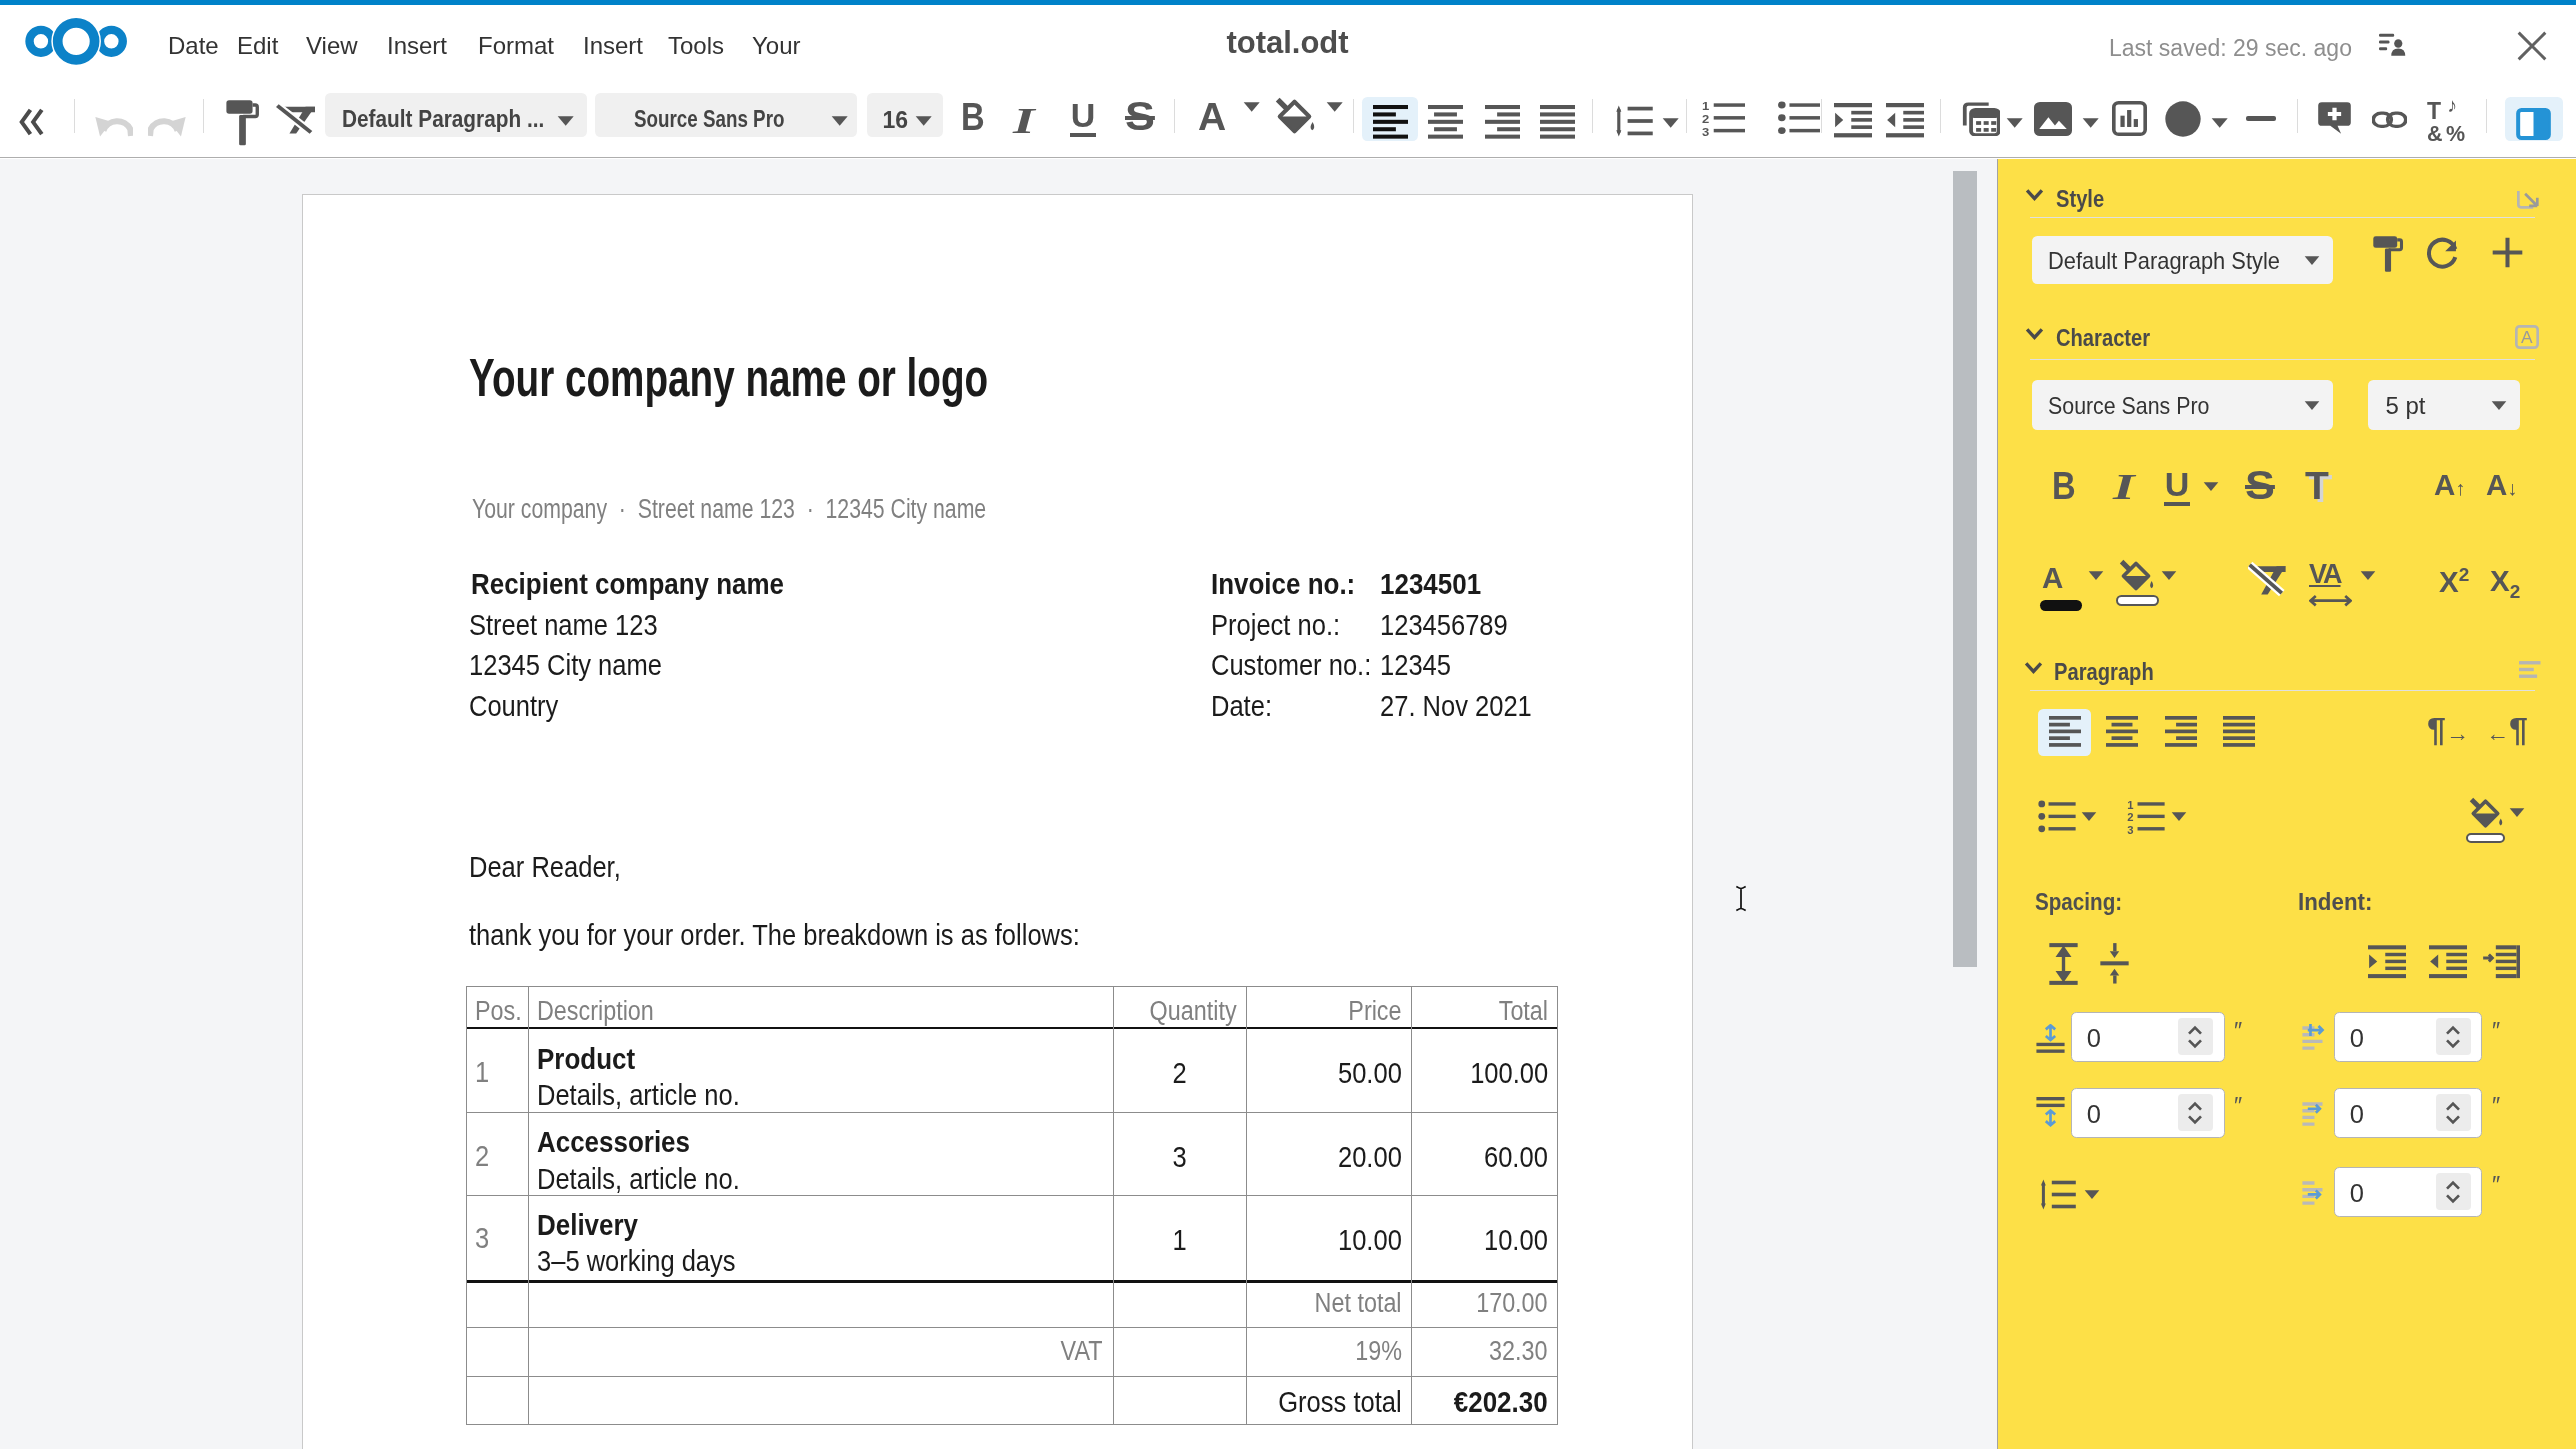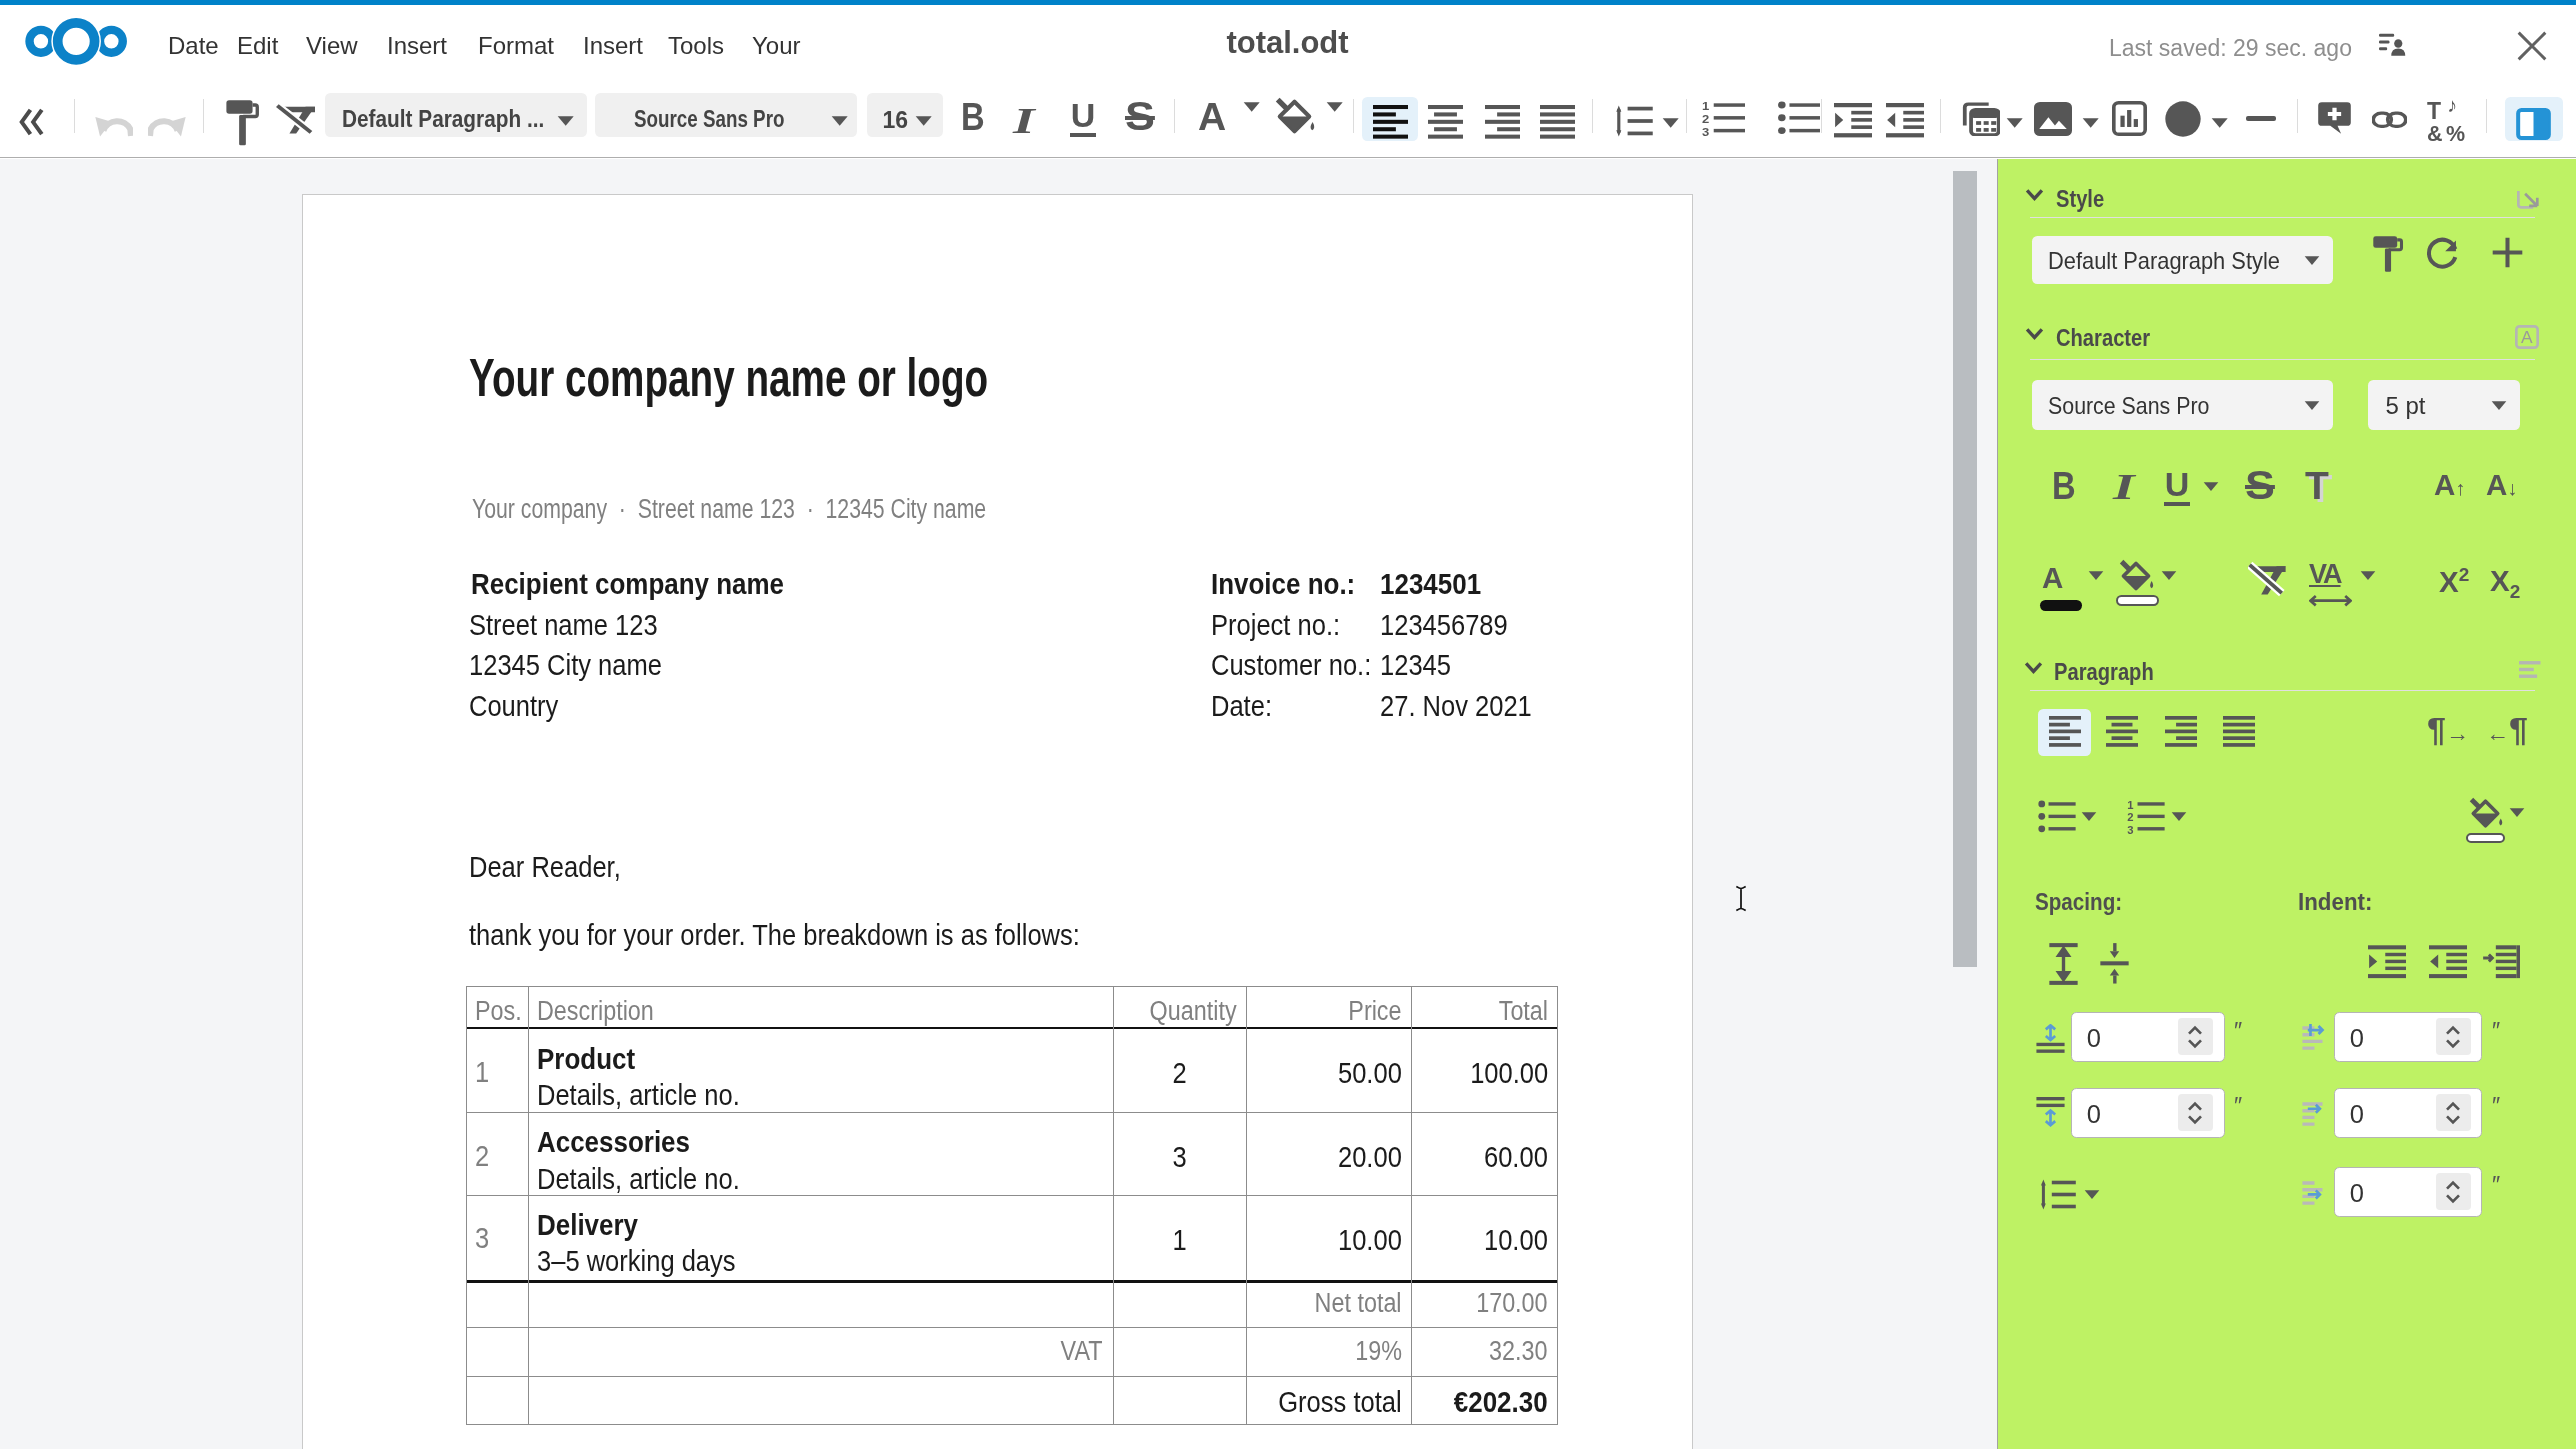--- a/index.html
+++ b/index.html
@@ -20,21 +20,21 @@
 
 .tbtn { position:absolute; top:93px; height:44px; background:#f0f0f0; border-radius:5.4px;
   color:#444; font-weight:bold; }
 .sep2 { position:absolute; top:99px; width:1.3px; height:34px; background:#dcdcdc; }
 
 #contentbg { position:absolute; left:0; top:159px; width:1997px; height:1290px; background:#f4f5f7; }
 #page { position:absolute; left:302px; top:194px; width:1391px; height:1255px; background:#fff;
   border:1.3px solid #c9c9c9; border-bottom:none; }
 #thumb { position:absolute; left:1953px; top:171px; width:24px; height:796px; background:#b9bdc1; }
 
-#side { position:absolute; left:1997px; top:159px; width:579px; height:1290px; background:#bef264;
+#side { position:absolute; left:1997px; top:159px; width:579px; height:1290px; background:#fde047;
   border-left:1.3px solid #a3a3a3; }
 .shead { position:absolute; font-size:24px; font-weight:bold; color:#4a4a4a; transform:scaleX(.84); transform-origin:0 50%; }
 .shr { position:absolute; height:1.3px; background:#e0e0e0; }
 .scombo { position:absolute; background:#f3f3f3; border-radius:5.4px; }
 .sinput { position:absolute; background:#fff; border:1.3px solid #b5b5b5; border-radius:5.4px; }
 .spintxt { position:absolute; font-size:25.5px; color:#333; }
 
 .dt { position:absolute; white-space:nowrap; color:#1b1b1b; }
 .grey { color:#808080; }
 .tline { position:absolute; background:#8c8c8c; }

